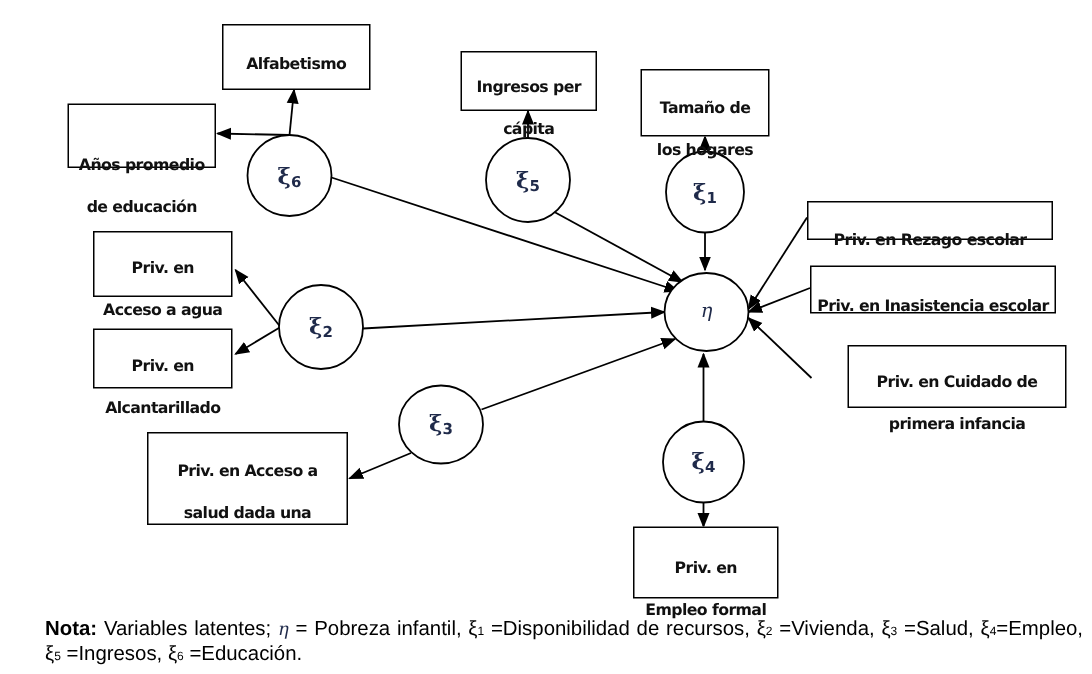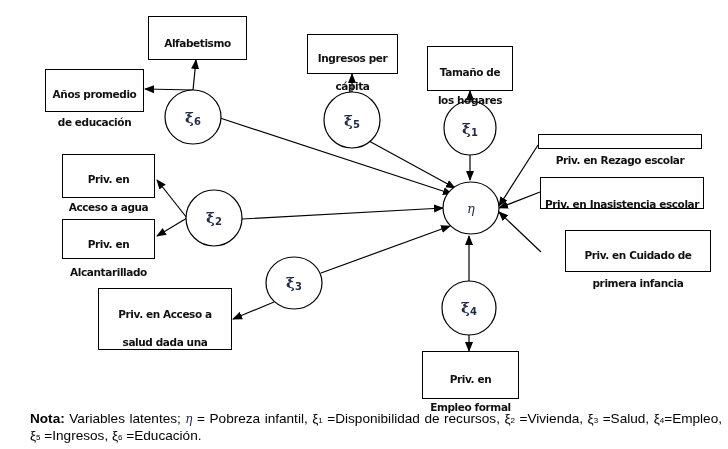--- a/index.html
+++ b/index.html
@@ -61,33 +61,33 @@
       <ellipse cx="294" cy="283" rx="28" ry="26"></ellipse>
       <ellipse cx="469" cy="308" rx="27" ry="27"></ellipse>
       <ellipse cx="352" cy="120" rx="28" ry="28"></ellipse>
       <ellipse cx="193" cy="117" rx="28" ry="27"></ellipse>
     </g>
 </svg>
 
 <div class="box" style="left:148px;top:16px;width:99px;height:44px;padding-top:6px;">
   <span>Alfabetismo</span>
 </div>
-<div class="box" style="left:45px;top:69px;width:99px;height:43px;padding-top:4px;">
+<div class="box" style="left:45px;top:69px;width:99px;height:43px;padding-top:20px;">
   <span>Años promedio</span>
   <span>de educación</span>
 </div>
 <div class="box" style="left:307px;top:34px;width:91px;height:40px;padding-top:3px;text-align:center;">
   <span>Ingresos per</span>
   <span>cápita</span>
 </div>
 <div class="box" style="left:427px;top:46px;width:86px;height:45px;padding-top:5px;">
   <span>Tamaño de</span>
   <span>los hogares</span>
 </div>
-<div class="box" style="left:538px;top:134px;width:164px;height:15px;padding-top:5px;">
+<div class="box" style="left:538px;top:134px;width:164px;height:26px;padding-top:5px;">
   <span>Priv. en Rezago escolar</span>
 </div>
 <div class="box" style="left:540px;top:177px;width:164px;height:32px;padding-top:6px;">
   <span>Priv. en Inasistencia escolar</span>
 </div>
 <div class="box" style="left:565px;top:230px;width:146px;height:42px;padding-top:4px;">
   <span>Priv. en Cuidado de</span>
   <span>primera infancia</span>
 </div>
 <div class="box" style="left:62px;top:154px;width:93px;height:44px;padding-top:4px;">

